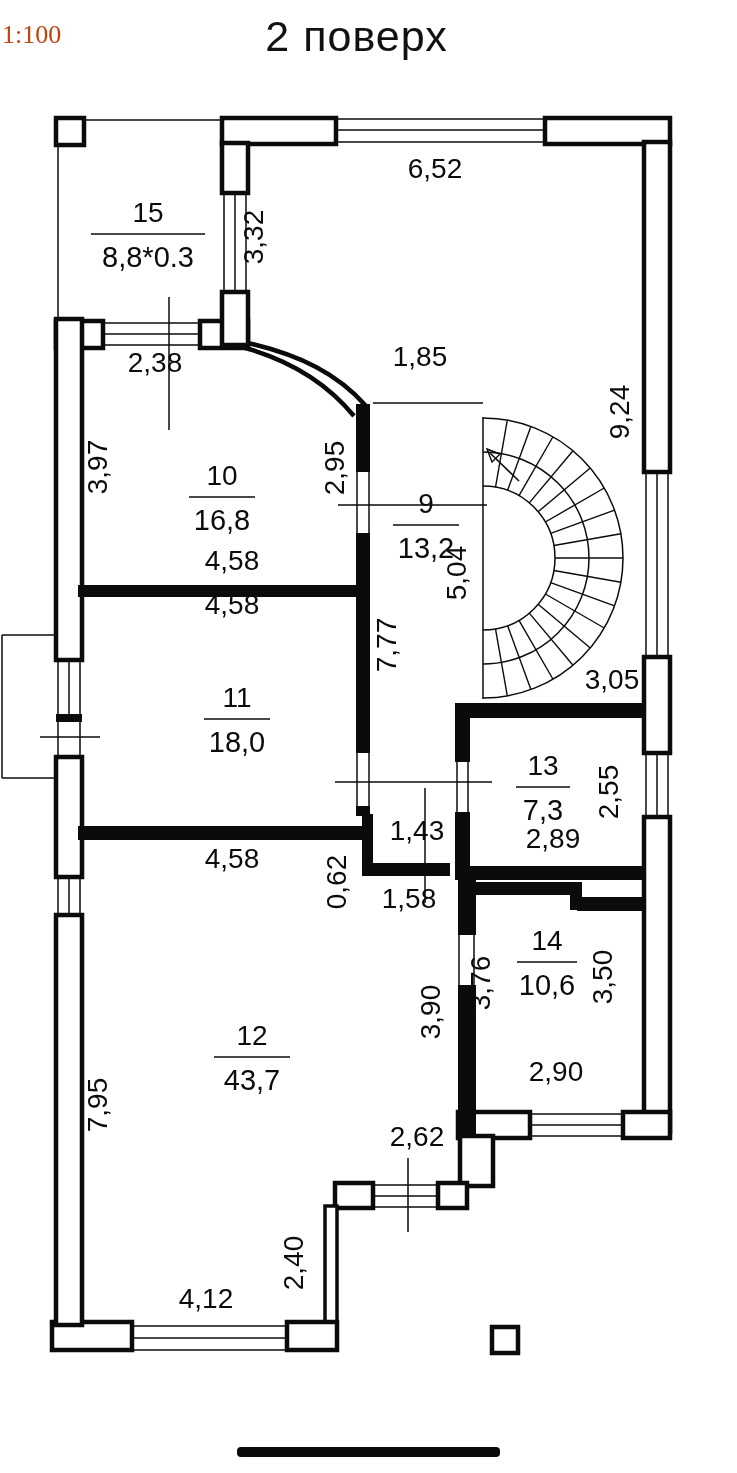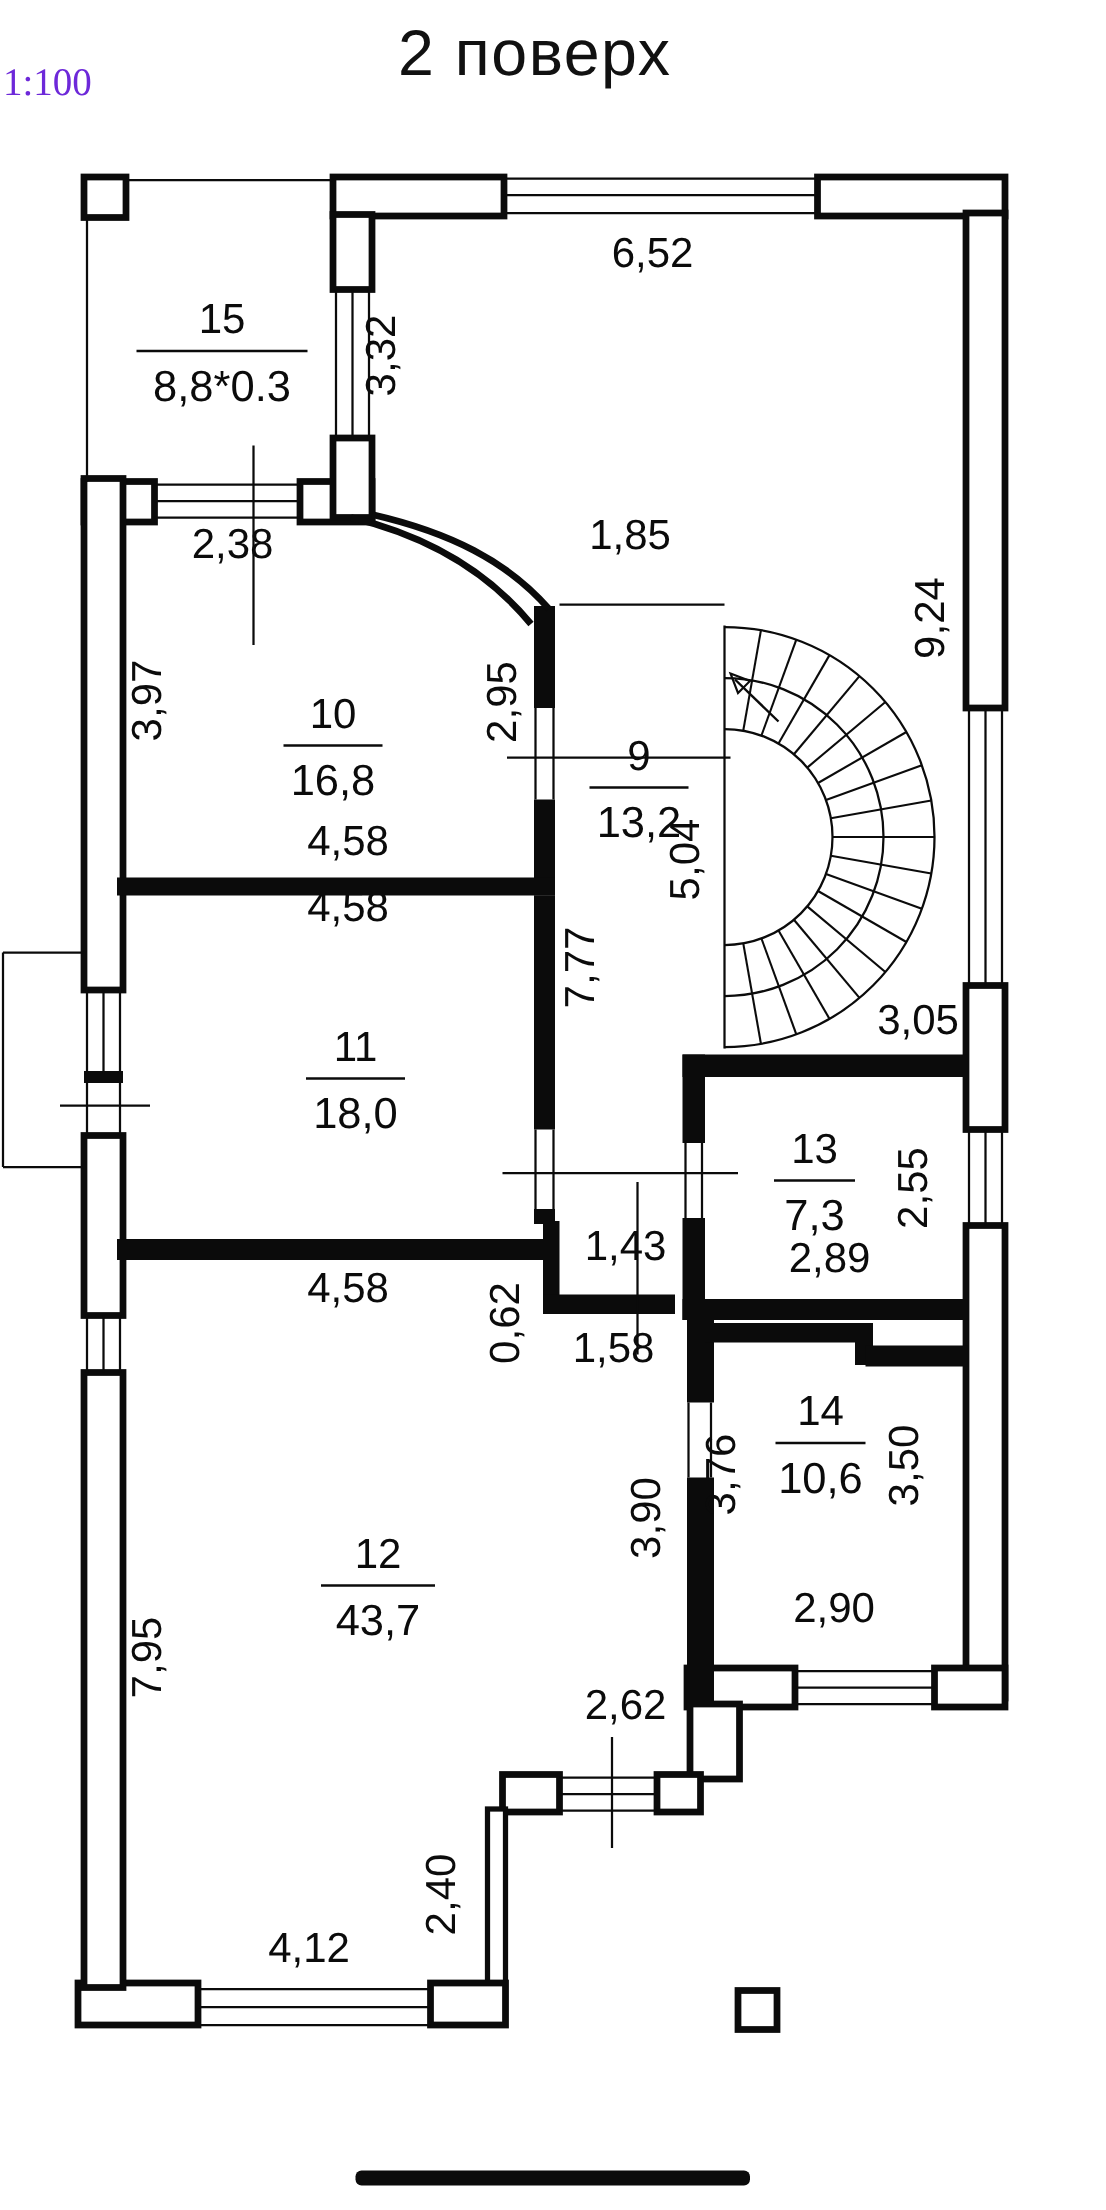--- a/index.html
+++ b/index.html
@@ -1,17 +1,17 @@
 <!DOCTYPE html>
 <html><head>
 <meta charset="utf-8">
 <style>
   html,body{margin:0;padding:0;background:#ffffff;}
   body{width:737px;height:1473px;position:relative;font-family:"Liberation Sans",sans-serif;}
-  .scale-label{position:absolute;top:20px;left:2px;font:26px "Liberation Serif",serif;color:#6d28d9;margin-top:20px;}
+  .scale-label{position:absolute;top:20px;left:2px;font:26px "Liberation Serif",serif;color:#c2410c;}
   .page-title{position:absolute;top:12px;left:0;right:0;text-align:center;transform:translateX(-12px);
               font-size:43px;color:#111;letter-spacing:1px;}
   #plan-svg{position:absolute;top:0;left:0;}
   #plan-svg text{font-family:"Liberation Sans",sans-serif;fill:#0b0b0b;}
   .dim-text{font-size:28px;}
   .room-num{font-size:28px;}
   .room-area{font-size:29px;}
 </style>
 </head>
 <body>

